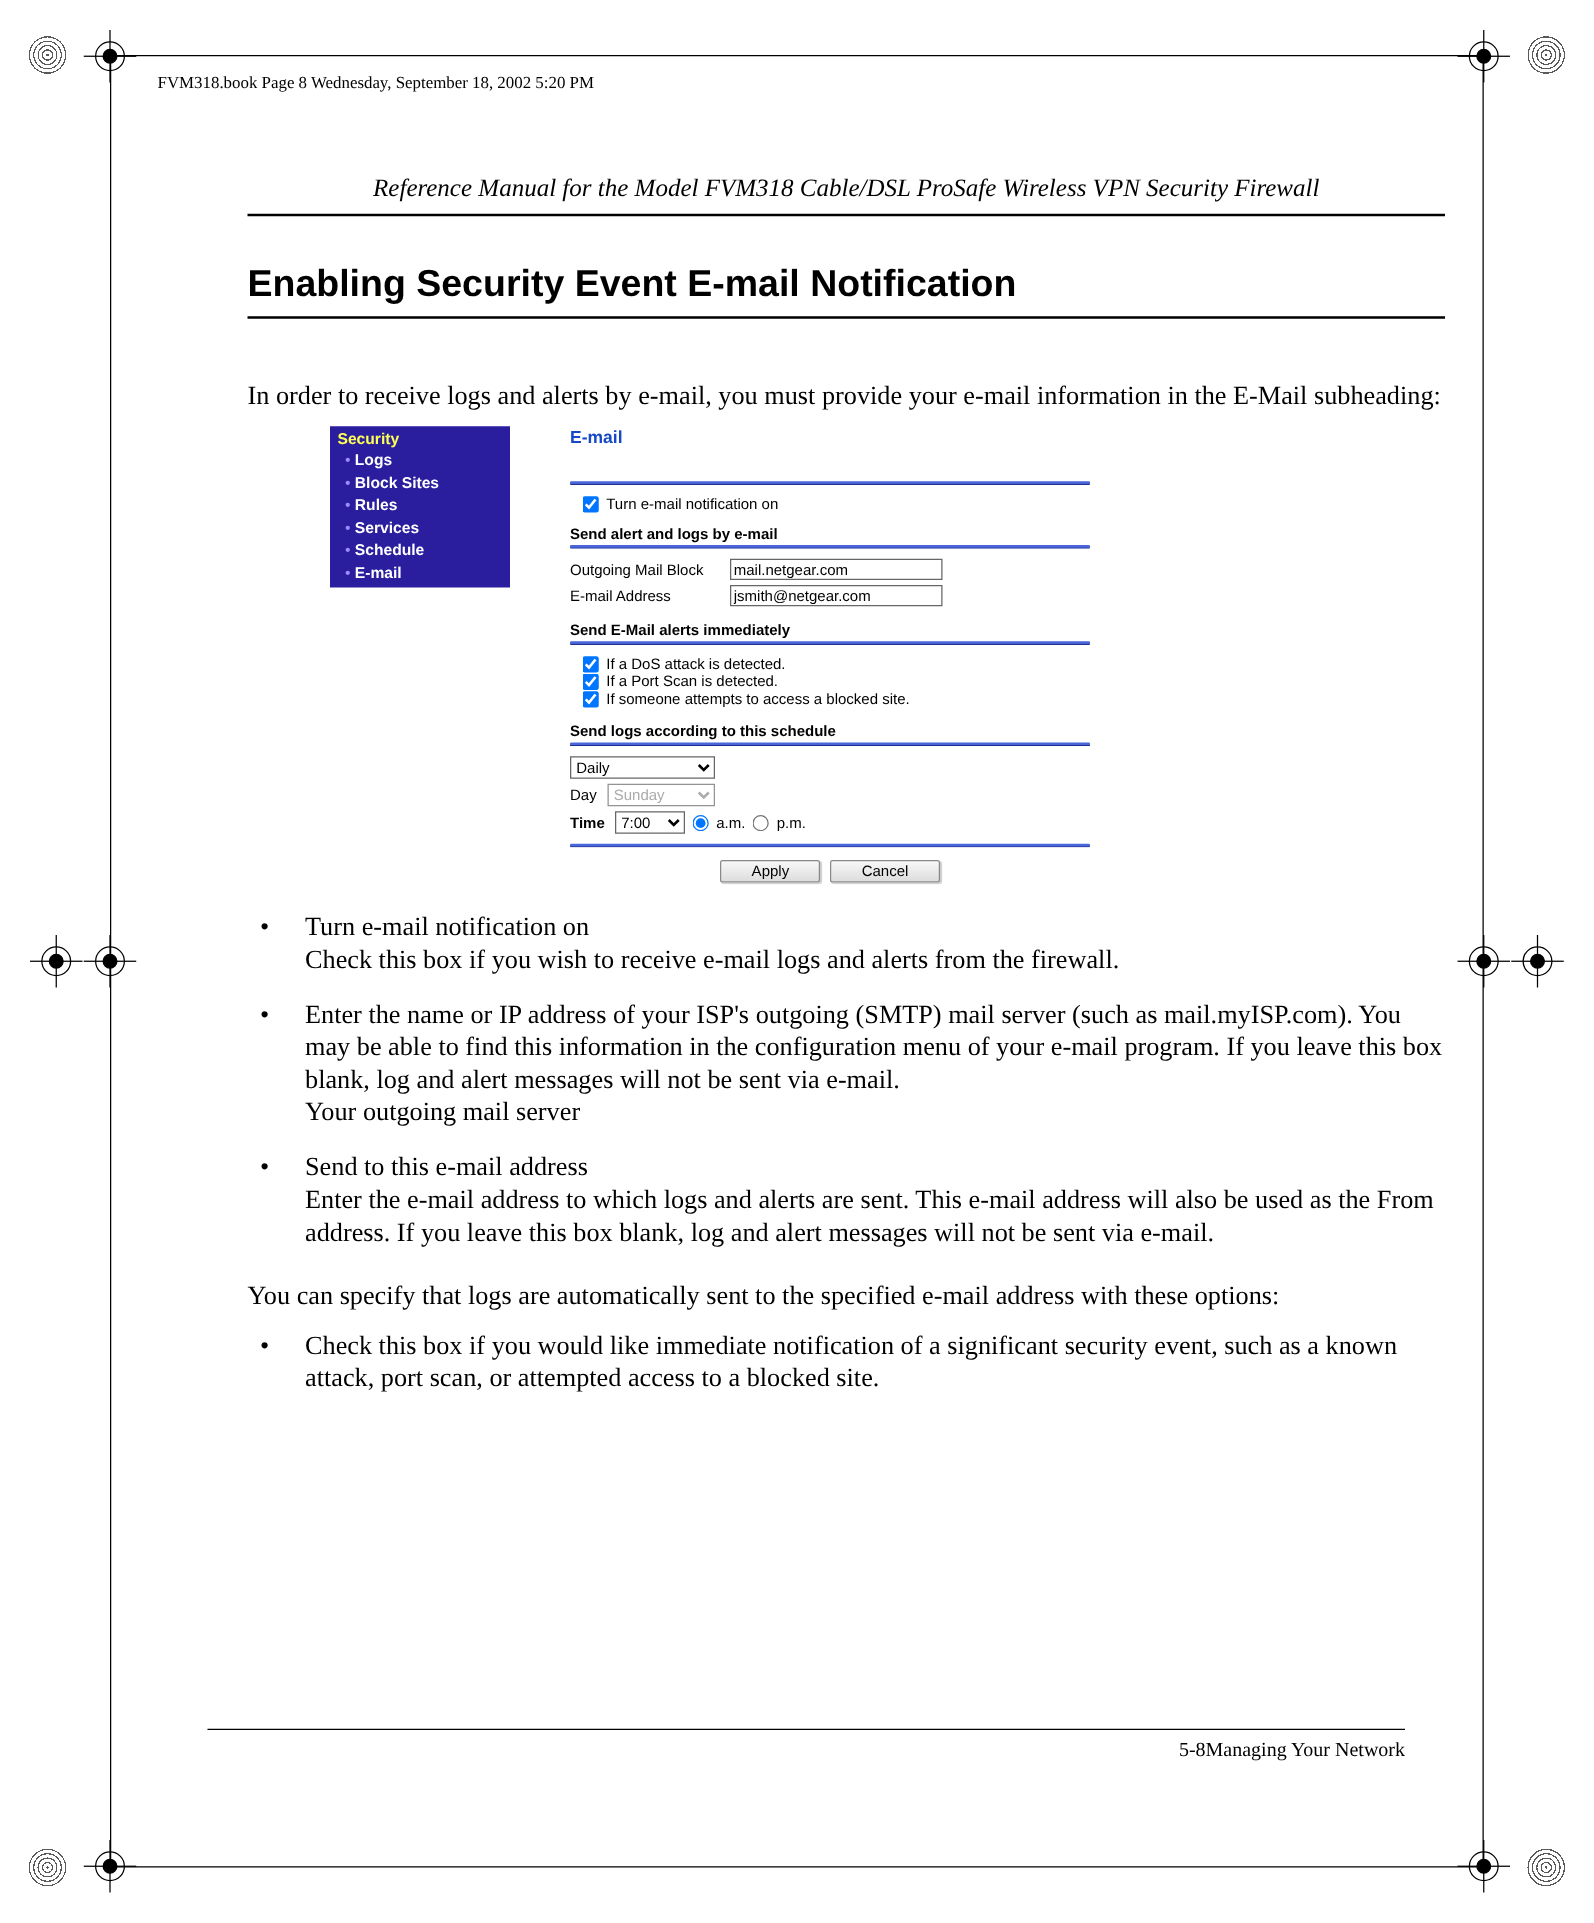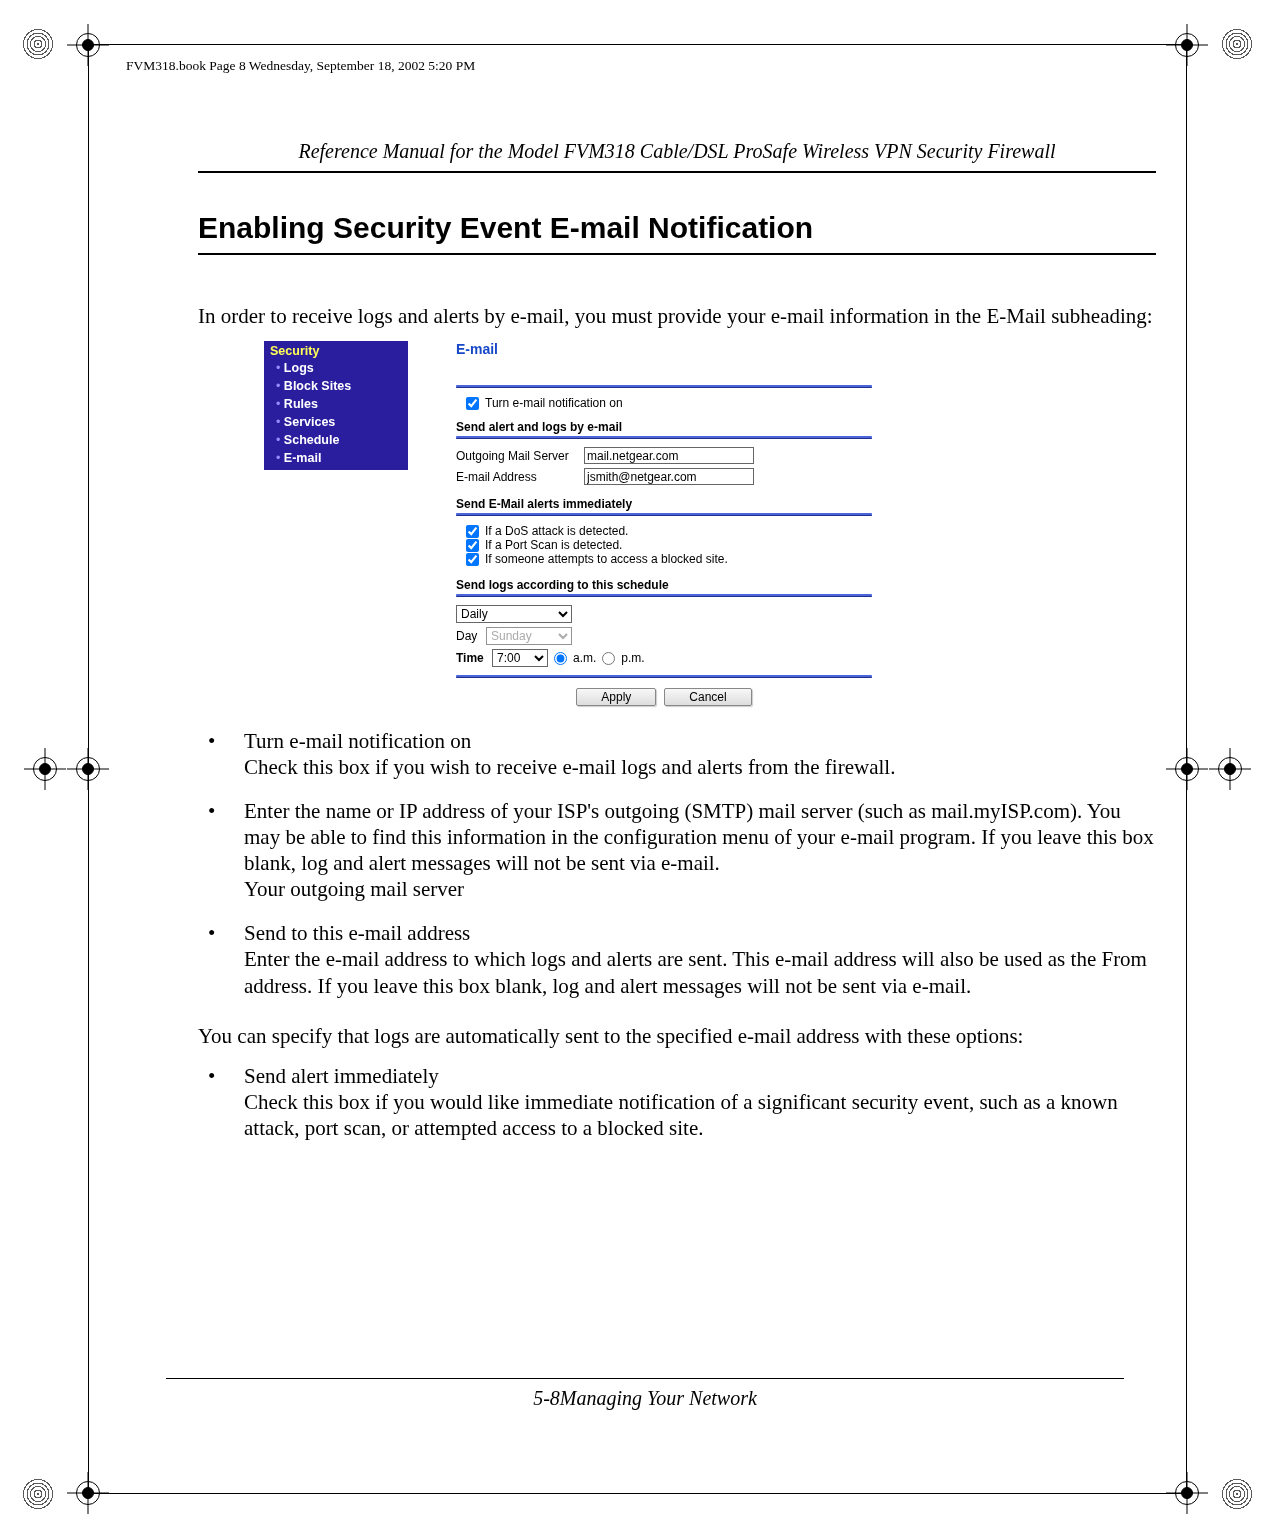--- a/index.html
+++ b/index.html
@@ -176,23 +176,22 @@
   }
   .midpara { font-size:21px; line-height:1.25; margin: 6px 0 14px; }
   .footer {
     position:absolute;
     bottom: 128px;
     left: 166px;
     width: 958px;
     border-top: 1.5px solid #000;
     padding-top: 8px;
     display:flex;
-    justify-content:center;
-    font-size: 20px;
-    font-style: italic;
+    justify-content:flex-end;
+    font-size: 16px;
   }
 </style>
 </head>
 <body>
 
 <div class="crop-mark crop-tl"></div>
 <div class="crop-mark crop-tr"></div>
 <div class="crop-mark crop-bl"></div>
 <div class="crop-mark crop-br"></div>
 <div class="reg-mark reg-top-left">
@@ -254,21 +253,21 @@
       <div class="panel-title">E-mail</div>
       <div class="blue-hr"></div>
       <div class="cb-row">
         <input type="checkbox" checked="" style="">
         <span>Turn e-mail notification on</span>
       </div>
 
       <div class="group-head">Send alert and logs by e-mail</div>
       <div class="blue-hr"></div>
       <div class="form-row">
-        <label>Outgoing Mail Server</label>
+        <label>Outgoing Mail Block</label>
         <input class="txt" value="mail.netgear.com" style="">
       </div>
       <div class="form-row" style="margin-bottom:12px;">
         <label>E-mail Address</label>
         <input class="txt" value="jsmith@netgear.com" style="">
       </div>
 
       <div class="group-head">Send E-Mail alerts immediately</div>
       <div class="blue-hr"></div>
       <div class="cb-row" style="margin:0 0 0 10px;">
@@ -325,21 +324,20 @@
         <div>Your outgoing mail server</div>
       </li>
       <li>
         <div>Send to this e-mail address</div>
         <div>Enter the e-mail address to which logs and alerts are sent. This e-mail address will also be used as the From address. If you leave this box blank, log and alert messages will not be sent via e-mail.</div>
       </li>
     </ul>
   <p class="midpara">You can specify that logs are automatically sent to the specified e-mail address with these options:</p>
   <ul class="body-list" id="list-b">
       <li>
-        <div>Send alert immediately</div>
         <div>Check this box if you would like immediate notification of a significant security event, such as a known attack, port scan, or attempted access to a blocked site.</div>
       </li>
     </ul>
 </div>
 
 <div class="footer">
   <span>5-8</span>
   <span>Managing Your Network</span>
 </div>
 

